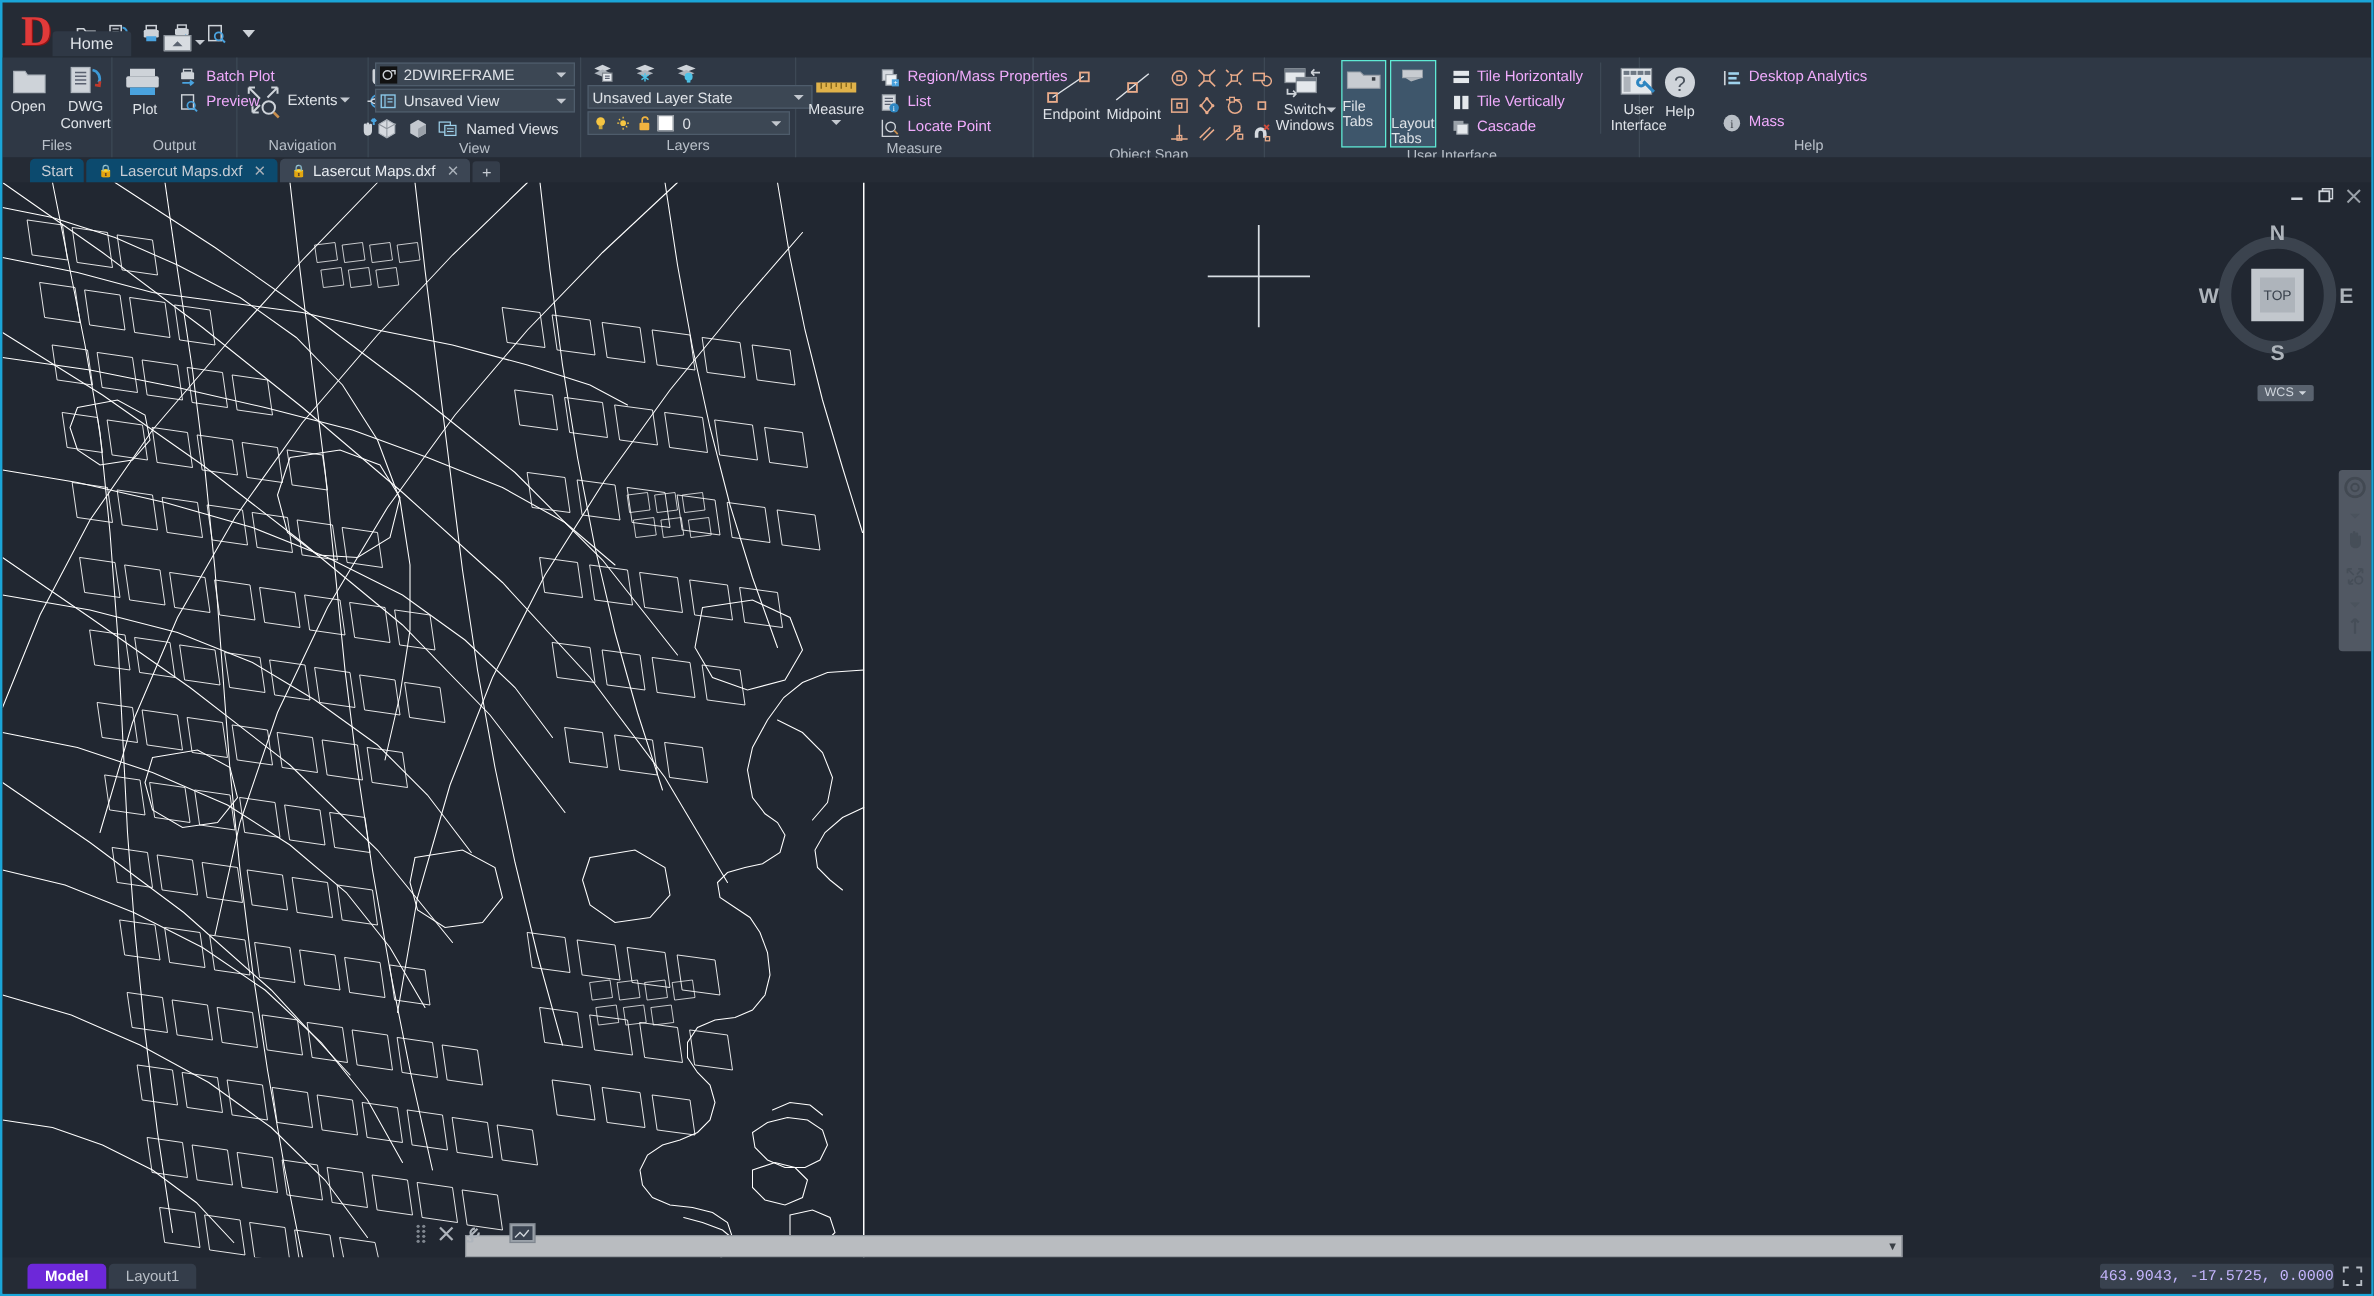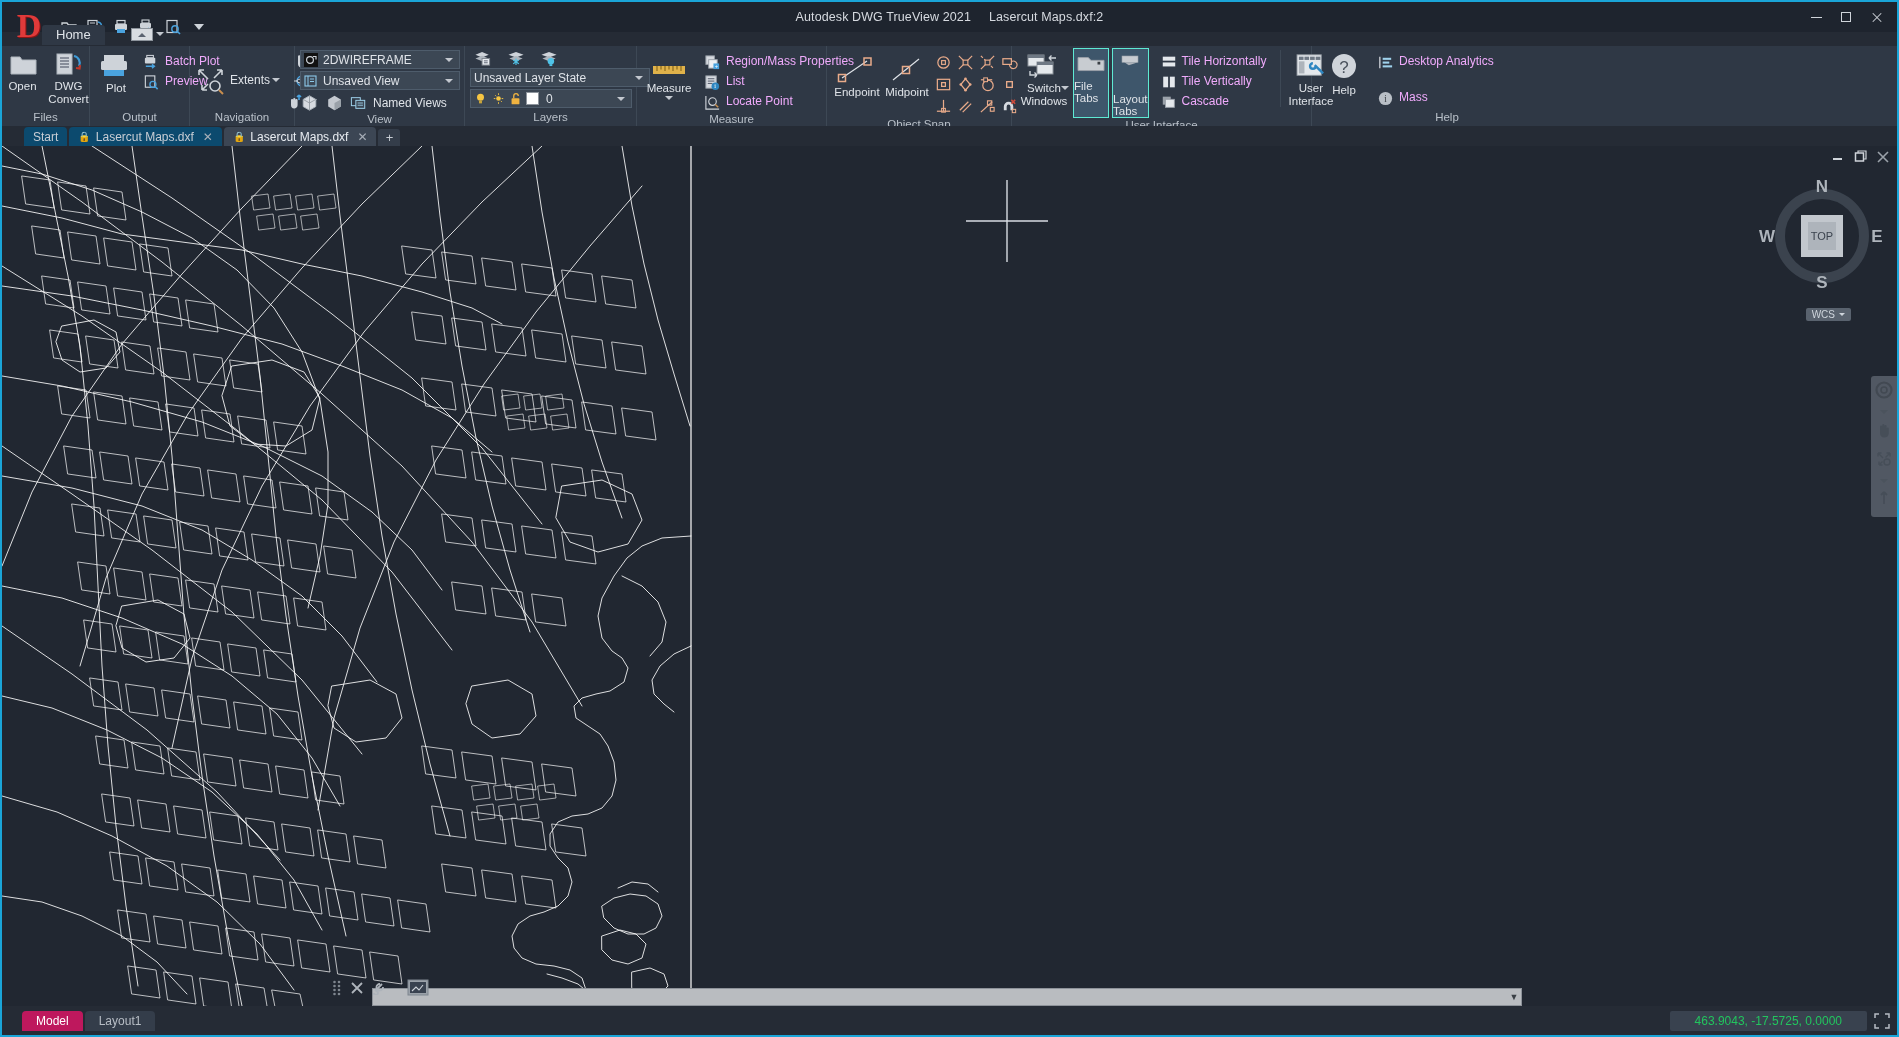--- a/index.html
+++ b/index.html
@@ -196,50 +196,34 @@
   
   .statusbar {
     position:absolute; bottom:0; left:0; right:0; height: 29px;
     background:#252b35; display:flex; align-items:center;
   }
   .layout-tabs { display:flex; align-items:center; height:29px; padding-left:20px; gap:2px;}
   .ltab {
     height: 20px; display:flex; align-items:center; padding: 0 14px;
     font-size:12px; color:#b8bec6; background:#343d4a; border-radius:4px 4px 0 0;
   }
-  .ltab.active { color:#ffffff; font-weight:normal; background:#be185d;}
+  .ltab.active { color:#ffffff; font-weight:bold; background:#6d28d9;}
   .status-right { margin-left:auto; display:flex; align-items:center; gap:6px; padding-right: 6px;}
   .coord-box {
-    background:#39424f; color:#22c55e; font-size:12px; padding:3px 25px; border-radius:2px;
+    background:#39424f; color:#c4b5fd; font-size:12px; padding:3px 0; border-radius:2px;font-family:Liberation Mono, monospace;
   }
   .status-ic { color:#b6bcc4; display:flex; align-items:center; }
 
   .crosshair { position:absolute; z-index:4; }
 </style>
 </head>
 <body>
 
 <div id="app">
 
-  <div class="titlebar">
-    <div class="title-text">
-      <span>Autodesk DWG TrueView 2021</span><span class="filename">Lasercut Maps.dxf:2</span>
-    </div>
-    <div class="win-btns">
-      <div class="win-btn">
-          <span class="wb-min"></span>
-        </div>
-      <div class="win-btn">
-          <span class="wb-max"></span>
-        </div>
-      <div class="win-btn close">
-          <span class="wb-cls"></span>
-        </div>
-    </div>
-  </div>
 
   <div class="qat-row">
     <div class="app-logo">D</div>
     <div class="qat-icons">
       <span class="qat-ic">
         <svg width="18" height="18" viewBox="0 0 18 18">
             <path d="M2 5h5l1.5 2H16v8H2z" fill="none" stroke="#ced3d9" stroke-width="1.3"></path>
             <path d="M3 15l2.5-5H17l-2.5 5z" fill="#ced3d9" opacity=".25" stroke="#ced3d9" stroke-width="1"></path>
           </svg>
       </span>

